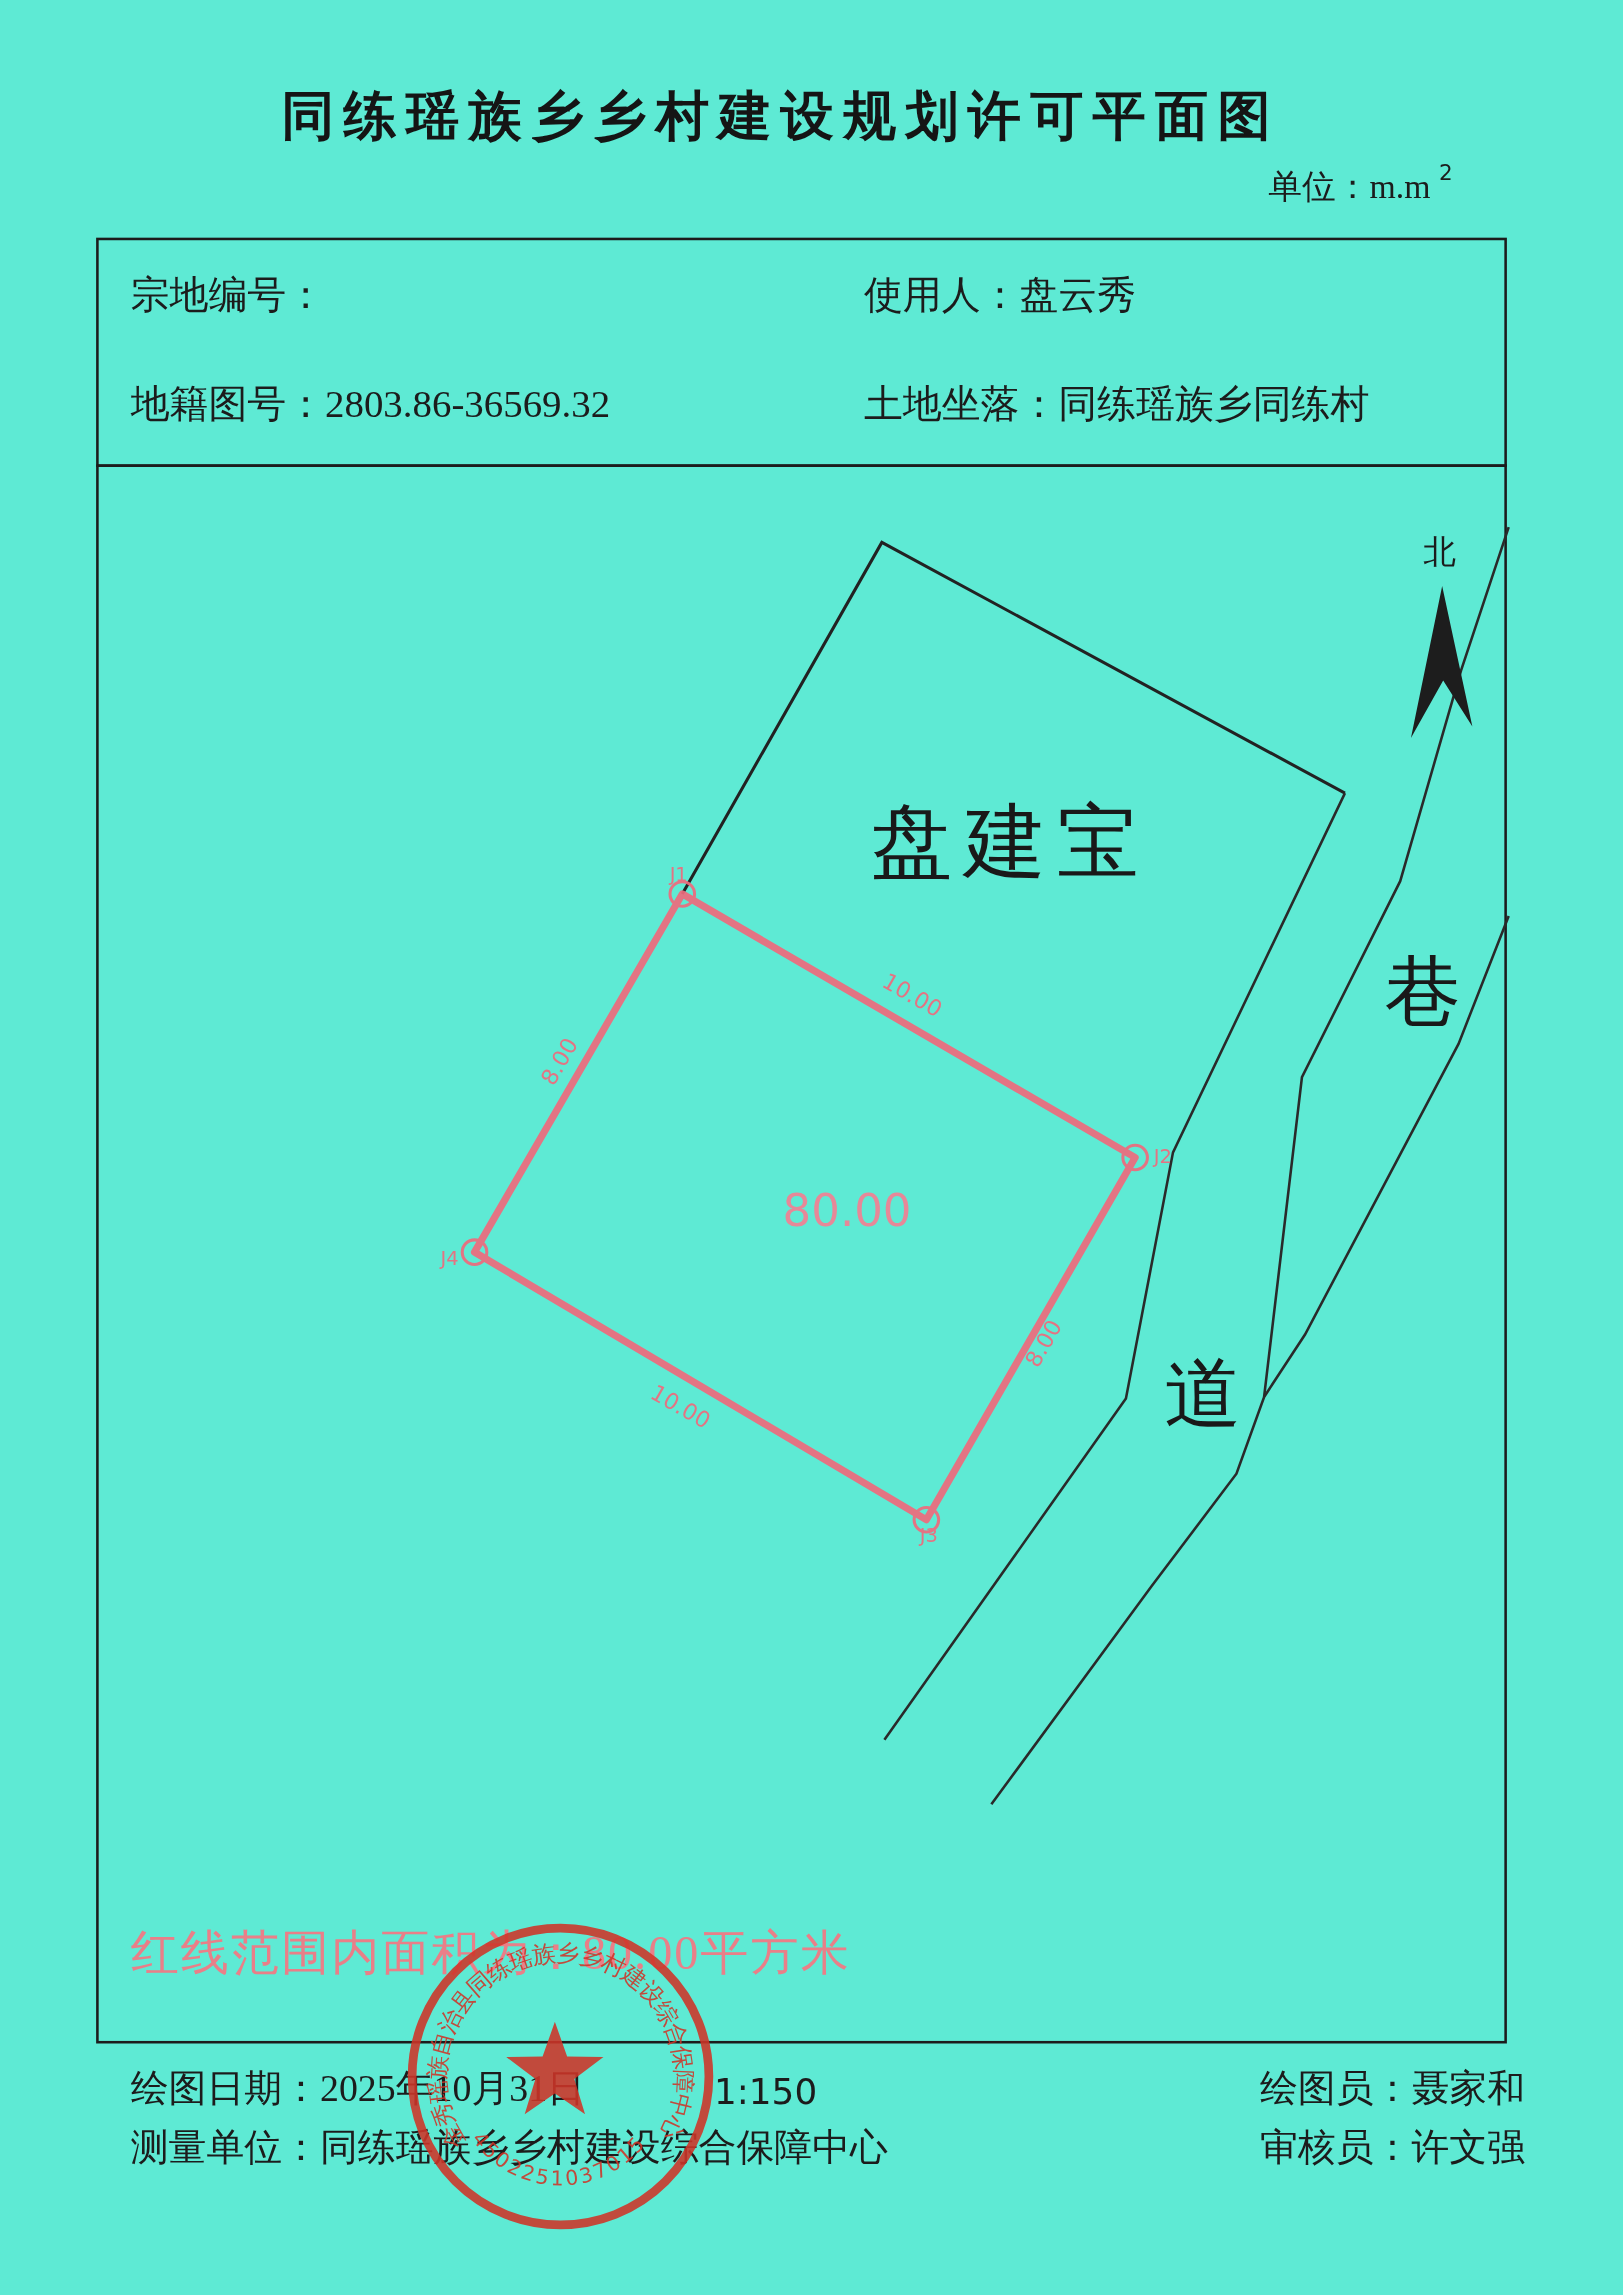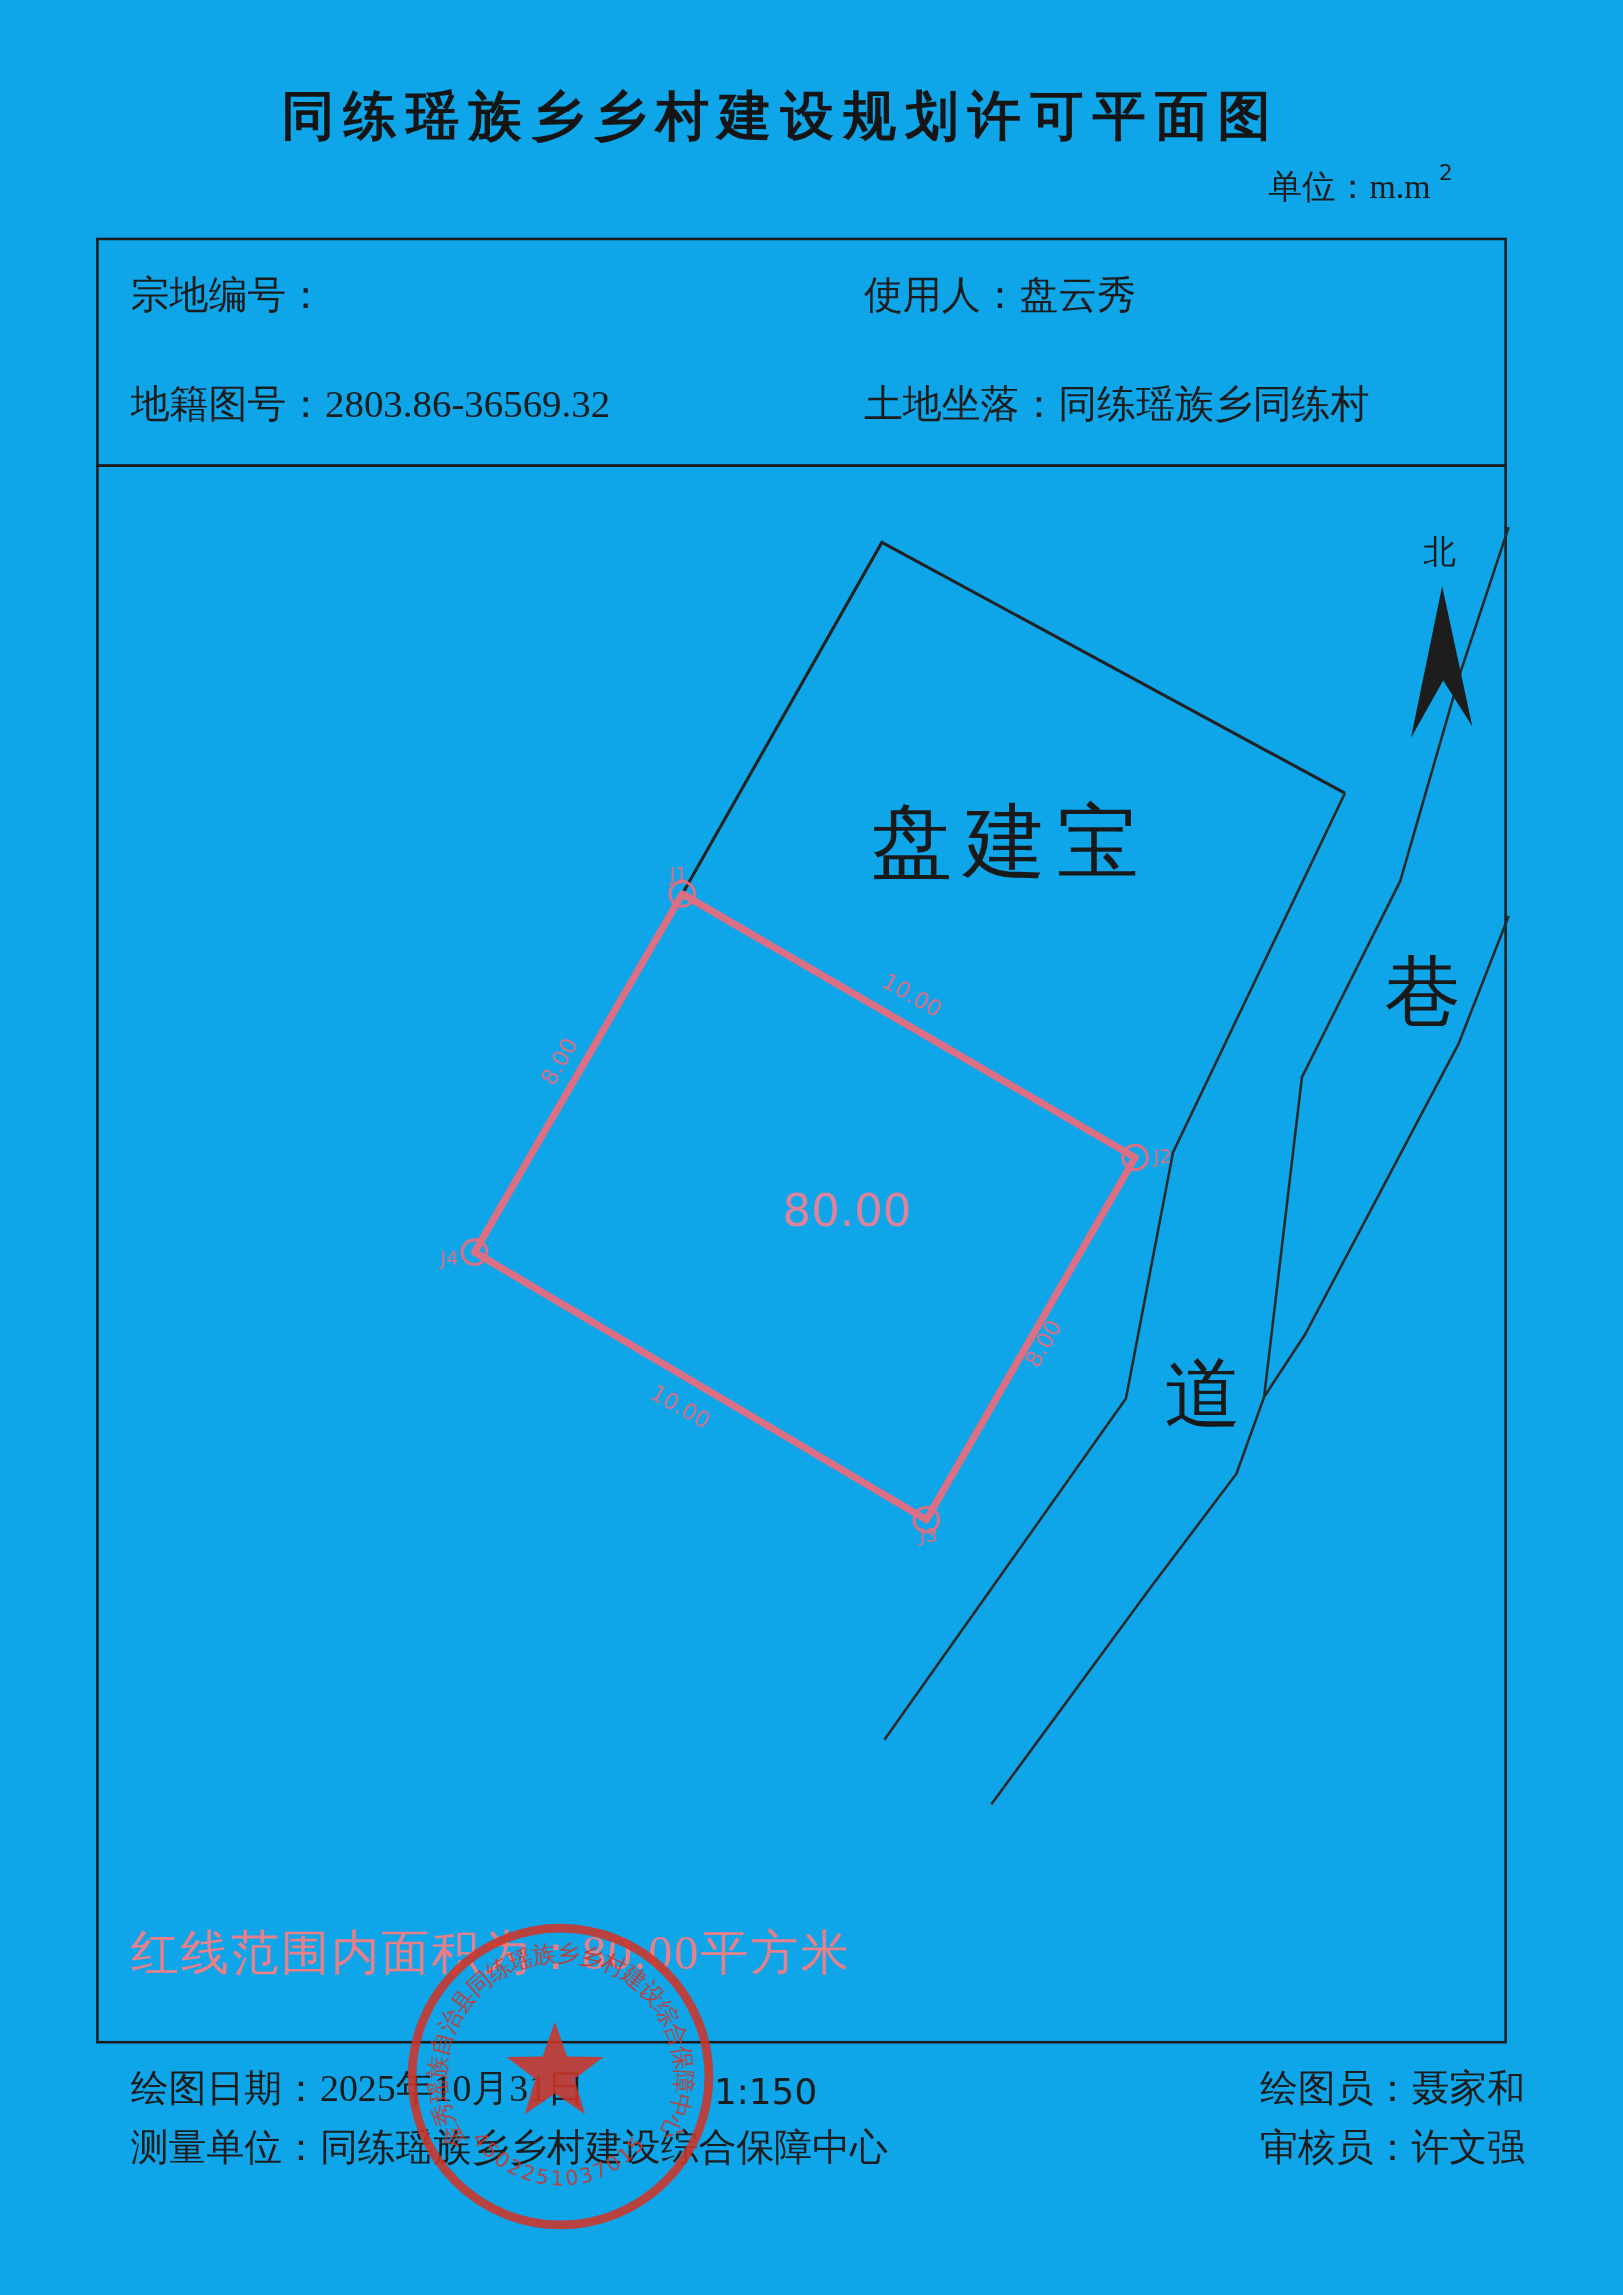--- a/index.html
+++ b/index.html
@@ -1,19 +1,19 @@
 <!DOCTYPE html>
 <html style="font-size:8.2px"><head>
 <meta charset="utf-8">
 <style>
   html,body{margin:0;padding:0;background:#e8e8e8;}
   .sheet{
     position:relative;
     width:1624px;height:2295px;
-    background:#0ea5e9;
+    background:#5eead4;
     font-family:"Liberation Serif", serif;
     overflow:hidden;
   }
   svg{position:absolute;left:0;top:0;}
   .cjk{font-family:"Liberation Serif", serif;}
   .dim{font-family:"DejaVu Sans", sans-serif;}
 </style>
 </head>
 <body>
 

